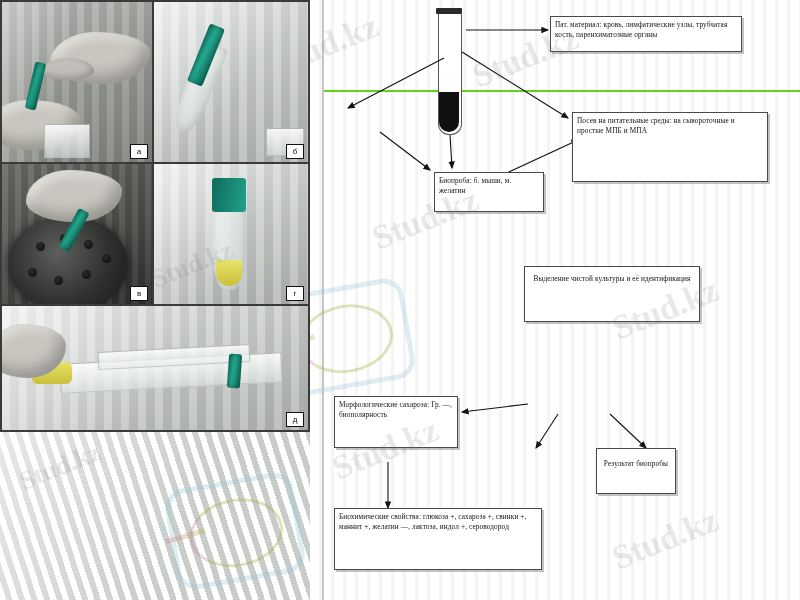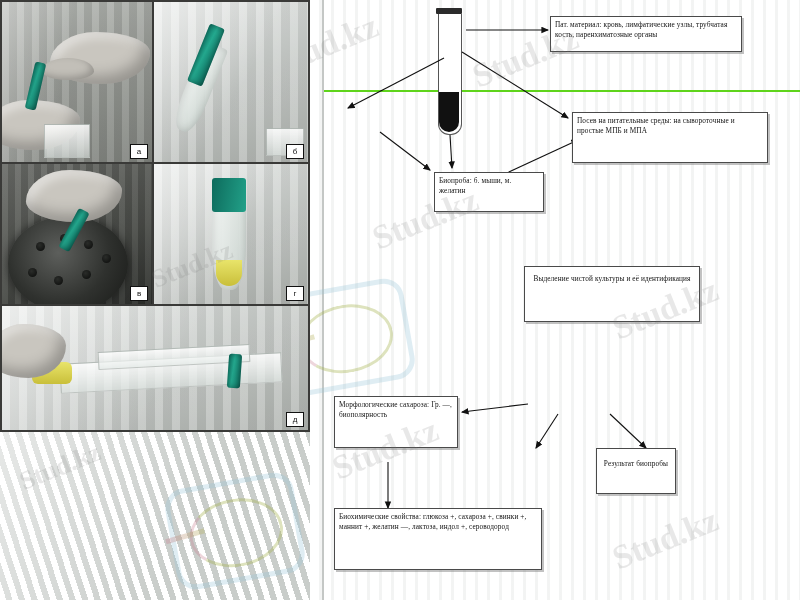--- a/index.html
+++ b/index.html
@@ -240,21 +240,21 @@
 
         <path d="M300,414 L336,448"></path>
 
         <path d="M78,462 L78,508"></path>
       </g>
     </svg>
 
     <div class="box" style="left:240px;top:16px;width:192px;height:36px;">Пат. материал: кровь, лимфатические узлы, трубчатая кость, паренхиматозные органы</div>
 
 
-    <div class="box" style="left:262px;top:112px;width:196px;height:51px;">Посев на питательные среды: на сывороточные и простые МПБ и МПА</div>
+    <div class="box" style="left:262px;top:112px;width:196px;height:70px;">Посев на питательные среды: на сывороточные и простые МПБ и МПА</div>
 
     <div class="box" style="left:124px;top:172px;width:110px;height:40px;">Биопроба: б. мыши, м. желатин</div>
 
     <div class="box center" style="left:214px;top:266px;width:176px;height:56px;padding-top:7px;">Выделение чистой культуры и её идентификация</div>
 
     <div class="box" style="left:24px;top:396px;width:124px;height:52px;">Морфологические сахароза: Гр. —, биополярность</div>
 
     <div class="box center" style="left:286px;top:448px;width:80px;height:46px;padding-top:10px;">Результат биопробы</div>
 
 

